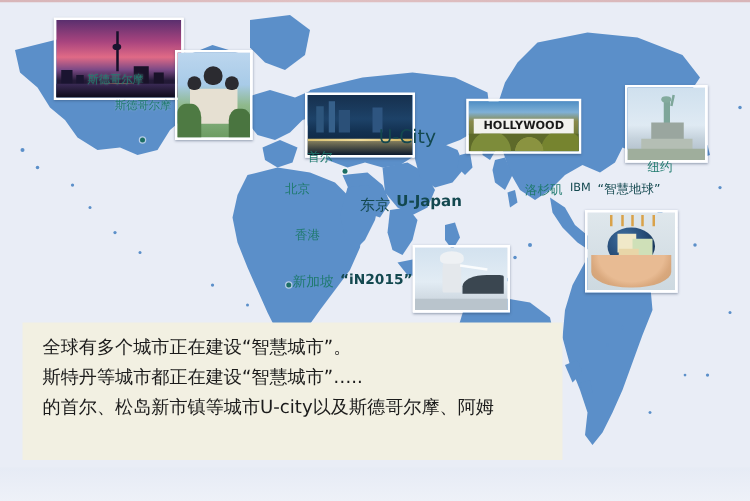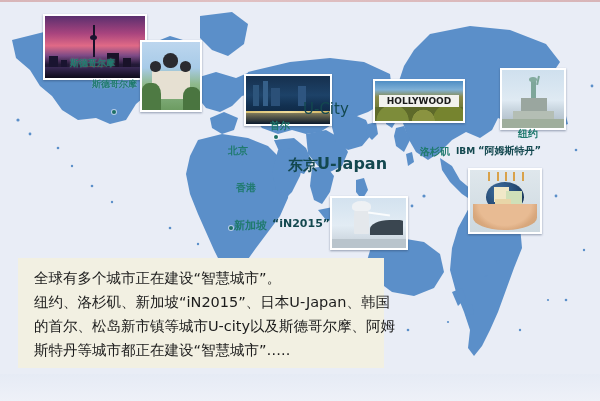--- a/index.html
+++ b/index.html
@@ -105,28 +105,28 @@
   .ph7{left:330px;top:196px;width:74px;height:50px;}
   .ph7 .inner{background:linear-gradient(to bottom,#d3e2ef 0%,#e2ecf4 55%,#c3cdd6 100%);}
   .ph7 .mer{position:absolute;left:30%;top:10%;width:20%;height:62%;background:#e4e8ec;border-radius:40% 40% 6% 6%;}
   .ph7 .merhead{position:absolute;left:27%;top:6%;width:26%;height:20%;border-radius:50% 50% 30% 30%;background:#eef1f4;}
   .ph7 .roof{position:absolute;left:52%;top:44%;width:44%;height:30%;background:#3a4650;border-radius:60% 10% 0 0;}
   .ph7 .spray{position:absolute;left:48%;top:30%;width:30%;height:4%;background:rgba(255,255,255,.85);transform:rotate(8deg);}
   .ph7 .ground{position:absolute;left:0;bottom:0;width:100%;height:18%;background:#b9c4cc;}
 
   
   .lbl{position:absolute;white-space:nowrap;
-    font-family:"DejaVu Sans","Liberation Sans",sans-serif;font-weight:bold;}
+    font-family:"DejaVu Sans","Liberation Sans",sans-serif;}
   .lbl.cn{color:#1f7a6e;}
   .lbl.dark{color:#13484f;}
   .dot{position:absolute;width:4px;height:4px;border-radius:50%;
     background:#1d6f64;box-shadow:0 0 0 1px rgba(255,255,255,.55);}
 
   
-  #textbox{position:absolute;left:18px;top:258px;width:366px;height:110px;
+  #textbox{position:absolute;left:18px;top:258px;width:432px;height:110px;
     background:#f2f0e2;}
   #textbox .tline{color:#1b1b1b;font-size:14.5px;line-height:24px;
     font-family:"DejaVu Sans","Liberation Serif",serif;
     padding-left:16px;letter-spacing:0px;white-space:nowrap;}
   #textbox .pad{height:8px;}
 </style>
 </head>
 <body>
 
 <div id="slide">
@@ -303,40 +303,39 @@
     </div>
   </div>
 
   <span class="dot" style="left:112px;top:110px"></span>
   <span class="dot" style="left:274px;top:135px"></span>
   <span class="dot" style="left:229px;top:226px"></span>
 
   <span class="lbl cn" style="left:70px;top:57px;font-size:9px;color:#1f7a6e;text-shadow:0 0 2px rgba(255,255,255,.35)">斯德哥尔摩</span>
   <span class="lbl cn" style="left:92px;top:78px;font-size:9px;color:#1f7a6e;text-shadow:0 0 2px rgba(255,255,255,.35)">斯德哥尔摩</span>
 
-  <span class="lbl cn" style="left:270px;top:119px;font-size:10px">首尔</span>
+  <span class="lbl cn" style="left:246px;top:119px;font-size:10px">首尔</span>
   <span class="lbl dark" style="left:303px;top:100px;font-size:15px;font-weight:normal">U-City</span>
 
   <span class="lbl cn" style="left:228px;top:144px;font-size:10px">北京</span>
 
-  <span class="lbl dark" style="left:288px;top:156px;font-size:15px">东京</span>
-  <span class="lbl dark" style="left:317px;top:154px;font-size:16px;font-weight:bold">U-Japan</span>
+  <span class="lbl dark" style="left:288px;top:156px;font-size:12px">东京</span>
+  <span class="lbl dark" style="left:317px;top:154px;font-size:12px;font-weight:bold">U-Japan</span>
 
   <span class="lbl cn" style="left:236px;top:181px;font-size:10px">香港</span>
 
   <span class="lbl cn" style="left:234px;top:218px;font-size:11px">新加坡</span>
   <span class="lbl dark" style="left:272px;top:217px;font-size:11px;font-weight:bold">“iN2015”</span>
 
   <span class="lbl cn" style="left:518px;top:127px;font-size:10px">纽约</span>
 
   <span class="lbl cn" style="left:420px;top:145px;font-size:10px">洛杉矶</span>
   <span class="lbl dark" style="left:456px;top:146px;font-size:9px">IBM</span>
-  <span class="lbl dark" style="left:478px;top:144px;font-size:10px">“阿姆斯特丹”</span>
+  <span class="lbl dark" style="left:478px;top:144px;font-size:10px">“智慧地球”</span>
 
   <div id="textbox">
     <div class="pad"></div>
     <div class="tline">全球有多个城市正在建设“智慧城市”。</div>
-    <div class="tline">纽约、洛杉矶、新加坡“iN2015”、日本U-Japan、韩国</div>
+    <div class="tline">斯特丹等城市都正在建设“智慧城市”…..</div>
     <div class="tline">的首尔、松岛新市镇等城市U-city以及斯德哥尔摩、阿姆</div>
-    <div class="tline">斯特丹等城市都正在建设“智慧城市”…..</div>
   </div>
 
 </div>
 
 </body></html>

